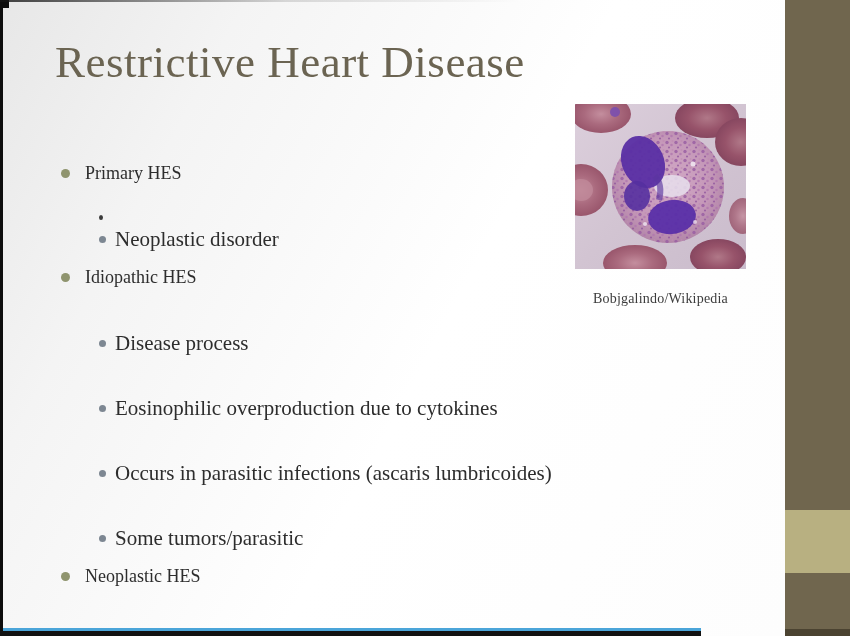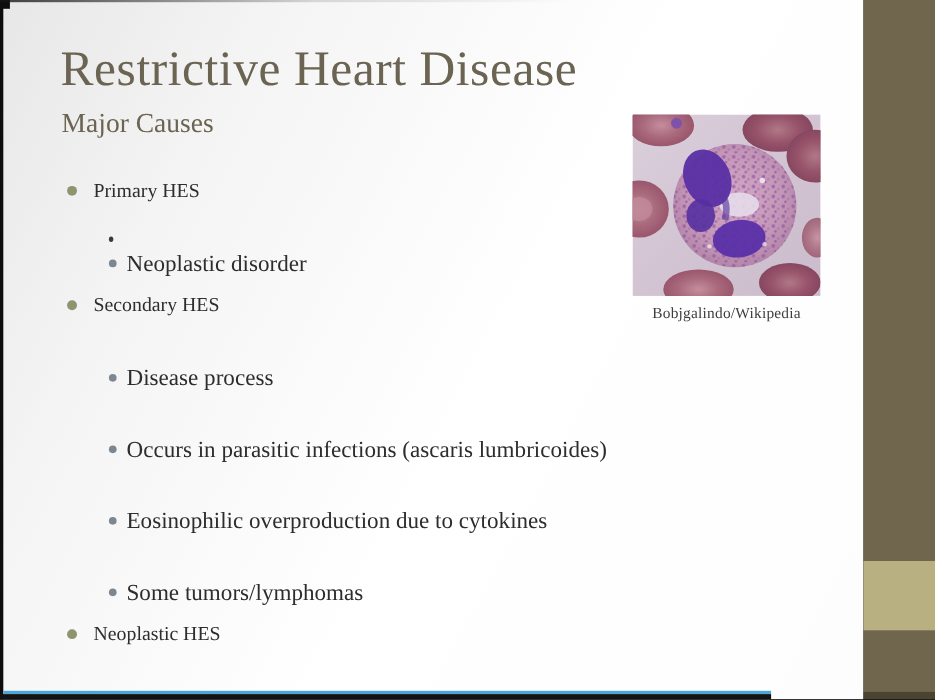--- a/index.html
+++ b/index.html
@@ -42,60 +42,59 @@
   .bullets li{position:relative;margin-top:32px;}
   .bullets li.l1{font-size:18px;line-height:36px;height:36px;margin:3px 0;padding-left:30px;}
   .bullets li.l2{font-size:21px;line-height:33px;height:33px;padding-left:60px;}
   .marker{position:absolute;border-radius:50%;}
   .l1 .marker{left:6px;top:14px;width:9px;height:9px;background:#8f946e;}
   .l2 .marker{left:44px;top:13px;width:7px;height:7px;background:#7d8792;}
   .cursor-dot{position:absolute;left:99px;top:215px;width:4px;height:5px;border-radius:50%;background:#3a3a3a;}
   
   .figure{position:absolute;left:575px;top:104px;width:171px;}
   .micrograph{display:block;width:171px;height:165px;}
-  .caption{margin-top:9px;text-align:center;font-size:14px;color:#3c3c3c;letter-spacing:.2px;}
+  .caption{margin-top:22px;text-align:center;font-size:14px;color:#3c3c3c;letter-spacing:.2px;}
 </style>
 </head>
 <body>
 
 <div class="frame">
 
   <div class="slide">
 
     <div class="title">Restrictive Heart Disease</div>
-    <div class="subtitle">Major Causes</div>
 
     <ul class="bullets">
       <li class="l1">
         <span class="marker"></span>
         <span>Primary HES</span>
       </li>
       <li class="l2">
         <span class="marker"></span>
         <span>Neoplastic disorder</span>
       </li>
       <li class="l1">
         <span class="marker"></span>
-        <span>Secondary HES</span>
+        <span>Idiopathic HES</span>
       </li>
       <li class="l2">
         <span class="marker"></span>
         <span>Disease process</span>
       </li>
       <li class="l2">
         <span class="marker"></span>
+        <span>Eosinophilic overproduction due to cytokines</span>
+      </li>
+      <li class="l2">
+        <span class="marker"></span>
         <span>Occurs in parasitic infections (ascaris lumbricoides)</span>
       </li>
       <li class="l2">
         <span class="marker"></span>
-        <span>Eosinophilic overproduction due to cytokines</span>
-      </li>
-      <li class="l2">
-        <span class="marker"></span>
-        <span>Some tumors/lymphomas</span>
+        <span>Some tumors/parasitic</span>
       </li>
       <li class="l1">
         <span class="marker"></span>
         <span>Neoplastic HES</span>
       </li>
     </ul>
 
     <div class="cursor-dot"></div>
 
     <div class="figure">

